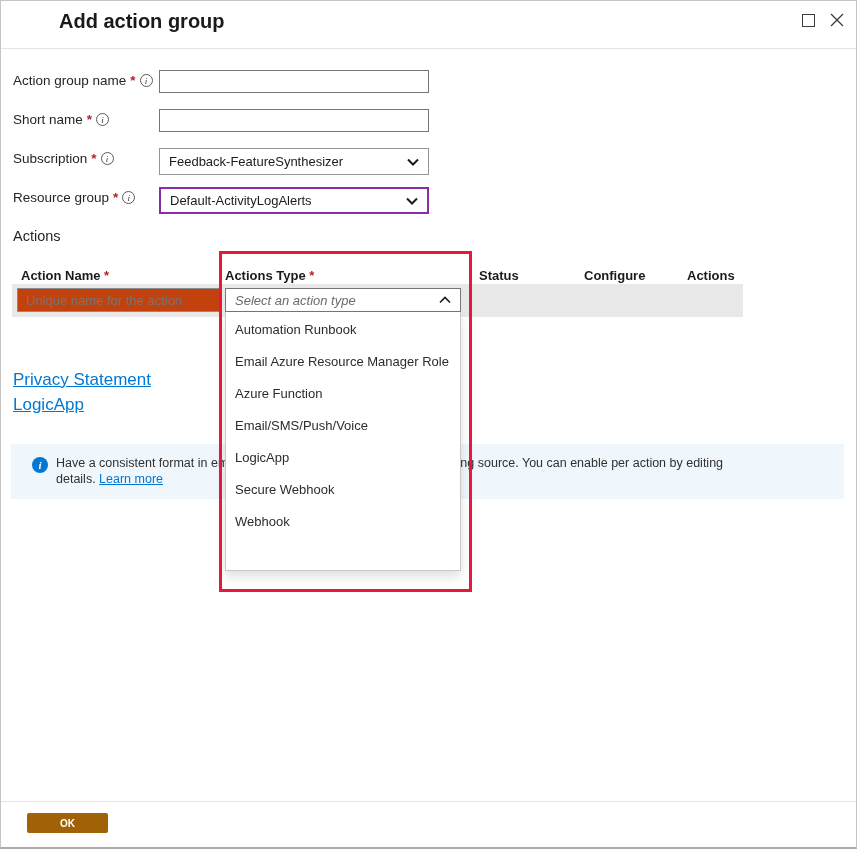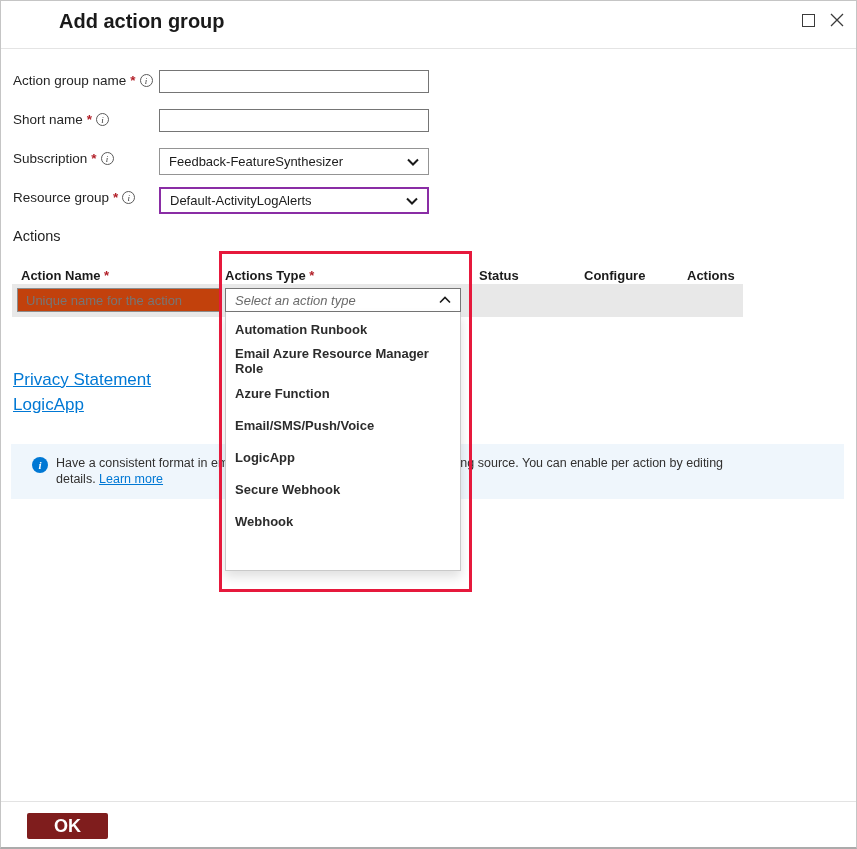--- a/index.html
+++ b/index.html
@@ -40,36 +40,36 @@
 
   .grid-row { position: absolute; left: 11px; top: 283px; width: 731px; height: 33px; background: #e8e8e8; }
 
   .action-name-input { position: absolute; left: 16px; top: 287px; width: 203px; height: 24px; border: 1px solid #8c8c8c; background: #c2410c; font-size: 13px; padding: 0 8px; color: #1b1b1b; font-family: inherit; z-index: 5; }
   .action-name-input::placeholder { color: #767676; opacity: 1; }
 
   .action-type-select { position: absolute; left: 224px; top: 287px; width: 236px; height: 24px; border: 1px solid #767676; background: #fff; display: flex; align-items: center; padding: 0 9px; font-size: 13px; font-style: italic; color: #6a6a6a; cursor: pointer; z-index: 20; }
   .action-type-select .chev { position: absolute; right: 9px; top: 50%; transform: translateY(-50%); }
 
   .dropdown-panel { position: absolute; left: 224px; top: 311px; width: 236px; height: 259px; background: #fff; border: 1px solid #c9c9c9; border-top: none; box-shadow: 0 6px 10px rgba(0,0,0,0.12); z-index: 20; padding-top: 1px; }
-  .dropdown-item { height: 32px; display: flex; align-items: center; padding: 0 9px; font-size: 13px; color: #2c2c2c; cursor: pointer; font-weight: bold; }
+  .dropdown-item { height: 32px; display: flex; align-items: center; padding: 0 9px; font-size: 13px; color: #2c2c2c; cursor: pointer; }
 
   .highlight-box { position: absolute; left: 218px; top: 250px; width: 253px; height: 341px; border: 3px solid #e6193c; z-index: 30; pointer-events: none; }
 
   
   .doc-link { position: absolute; left: 12px; font-size: 17px; color: #0078d4; text-decoration: underline; cursor: pointer; }
 
   
   .banner { position: absolute; left: 10px; top: 443px; width: 833px; height: 55px; background: #eff6fc; z-index: 1; }
   .banner-info-icon { position: absolute; left: 21px; top: 13px; width: 16px; height: 16px; border-radius: 50%; background: #0078d4; color: #fff; display: flex; align-items: center; justify-content: center; font-size: 11px; font-weight: 700; font-family: "Liberation Serif", serif; font-style: italic; }
   .banner-text { position: absolute; left: 45px; top: 11px; font-size: 12.5px; line-height: 16px; color: #323130; }
   .learn-more { color: #0078d4; text-decoration: underline; cursor: pointer; }
 
   
   .footer-divider { position: absolute; left: 0; top: 800px; width: 100%; height: 1px; background: #e3e3e3; }
-  .ok-button { position: absolute; left: 26px; top: 812px; width: 81px; height: 26px; background: #7f1d1d; border: none; border-radius: 2px; color: #fff; font-size: 18px; font-weight: 700; font-family: inherit; cursor: pointer; }
+  .ok-button { position: absolute; left: 26px; top: 812px; width: 81px; height: 20px; background: #a16207; border: none; border-radius: 2px; color: #fff; font-size: 10px; font-weight: 700; font-family: inherit; cursor: pointer; }
 </style>
 </head>
 <body>
 
 <div class="panel">
 
   <div class="title">Add action group</div>
   <span class="win-icon maximize-box"></span>
   <svg class="win-icon close-x" viewBox="0 0 16 16">
     <path d="M2 2 L14 14 M14 2 L2 14" stroke="#3b3b3b" stroke-width="1.3" fill="none"></path>

